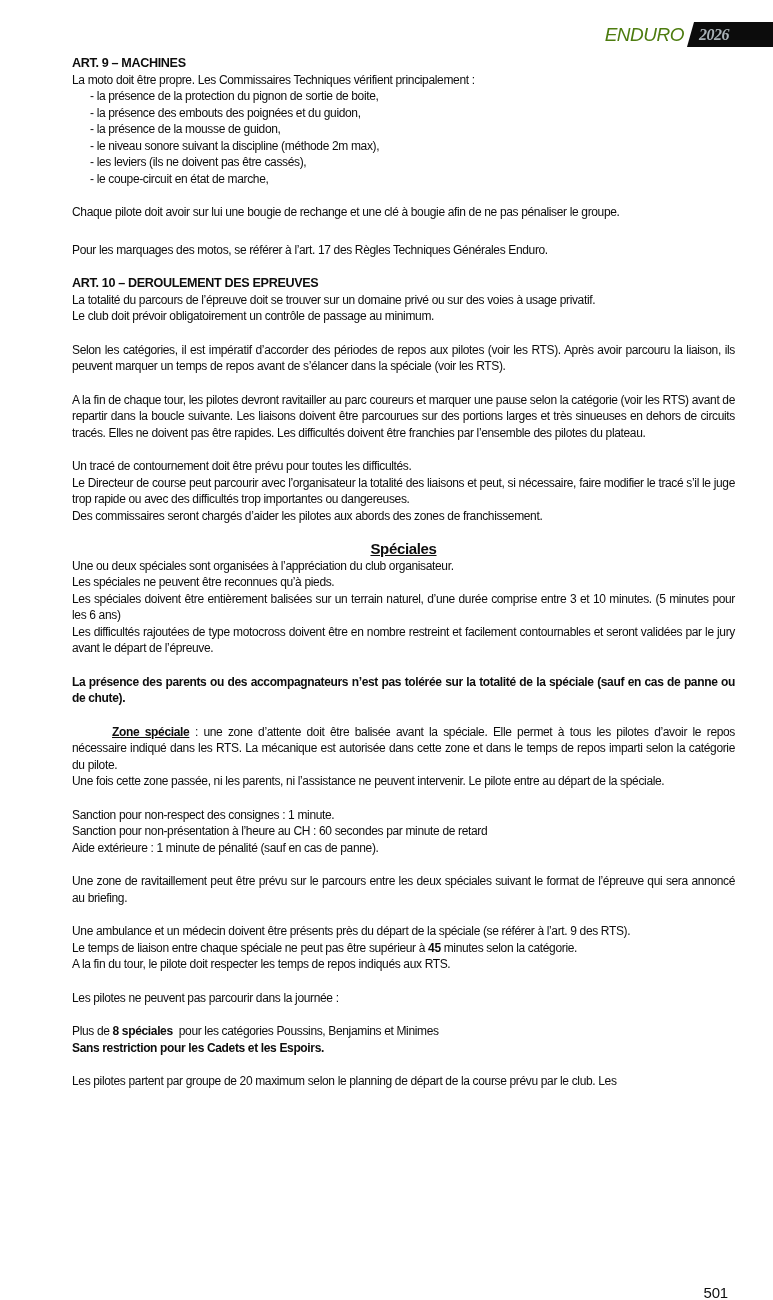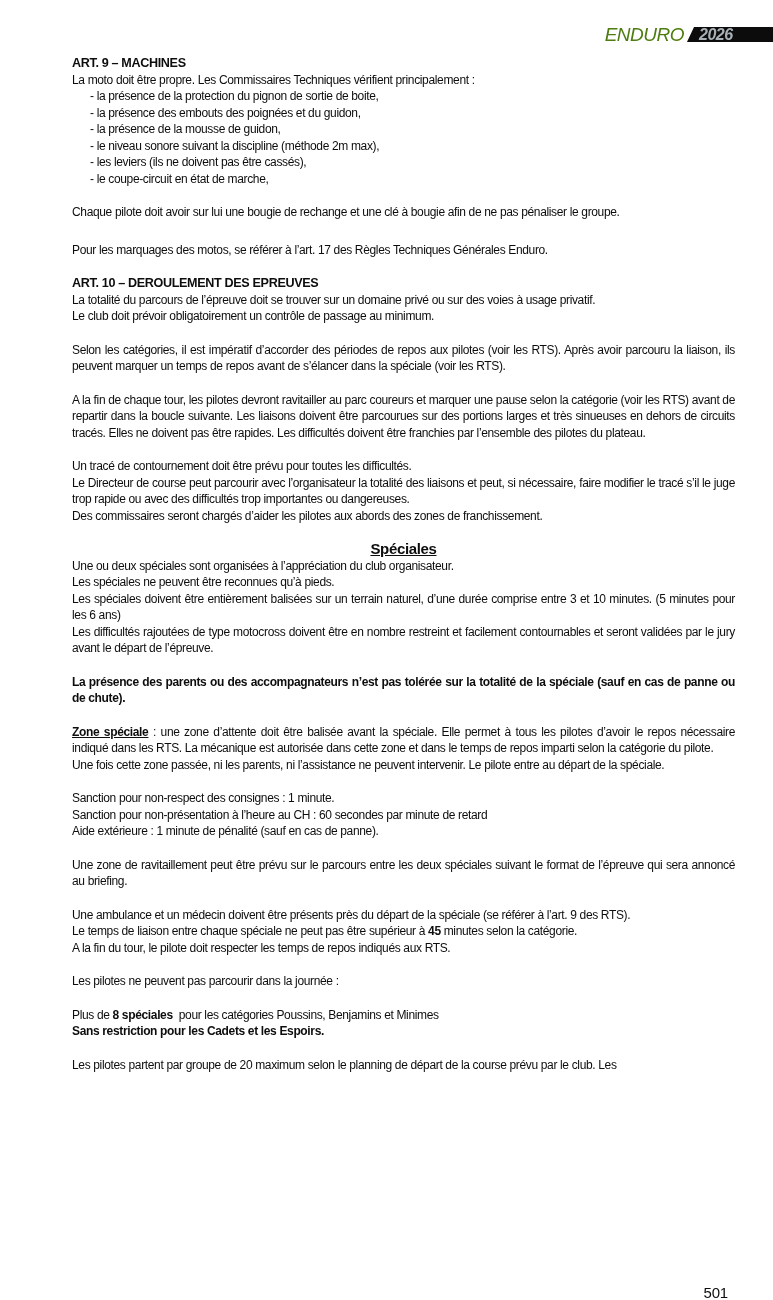--- a/index.html
+++ b/index.html
@@ -33,28 +33,29 @@
   .brand-word {
     font-style: italic;
     font-weight: normal;
     font-size: 19px;
     letter-spacing: -0.5px;
     color: #4d7c0f;
     padding-right: 3px;
     white-space: nowrap;
   }
   .year-bar {
-    height: 15px;
+    height: 25px;
     width: 86px;
     background: #0c0c0c;
     clip-path: polygon(7px 0, 100% 0, 100% 100%, 0 100%);
     display: flex;
     align-items: center;
     padding-left: 12px;
     box-sizing: border-box;
+    font-family: Liberation Serif, serif;
   }
   .year-text {
     font-style: italic;
     font-weight: bold;
     font-size: 16px;
     letter-spacing: -0.5px;
     color: #a9b1b6;
     white-space: nowrap;
   }
 
@@ -78,21 +79,21 @@
     text-align: left;
   }
   .block.heading-underline {
     font-weight: bold;
     font-size: 15px;
     text-decoration: underline;
     text-align: center;
   }
   .list-item { padding-left: 18px; }
   .rb { font-weight: bold; }
-  .ru { text-decoration: underline; }
+  .ru { text-decoration: underline; margin-left: 40px; }
 
   
   .footer-page {
     position: absolute;
     top: 1284px;
     right: 45px;
     font-size: 15px;
     letter-spacing: -0.2px;
     color: #0d0d0d;
   }

